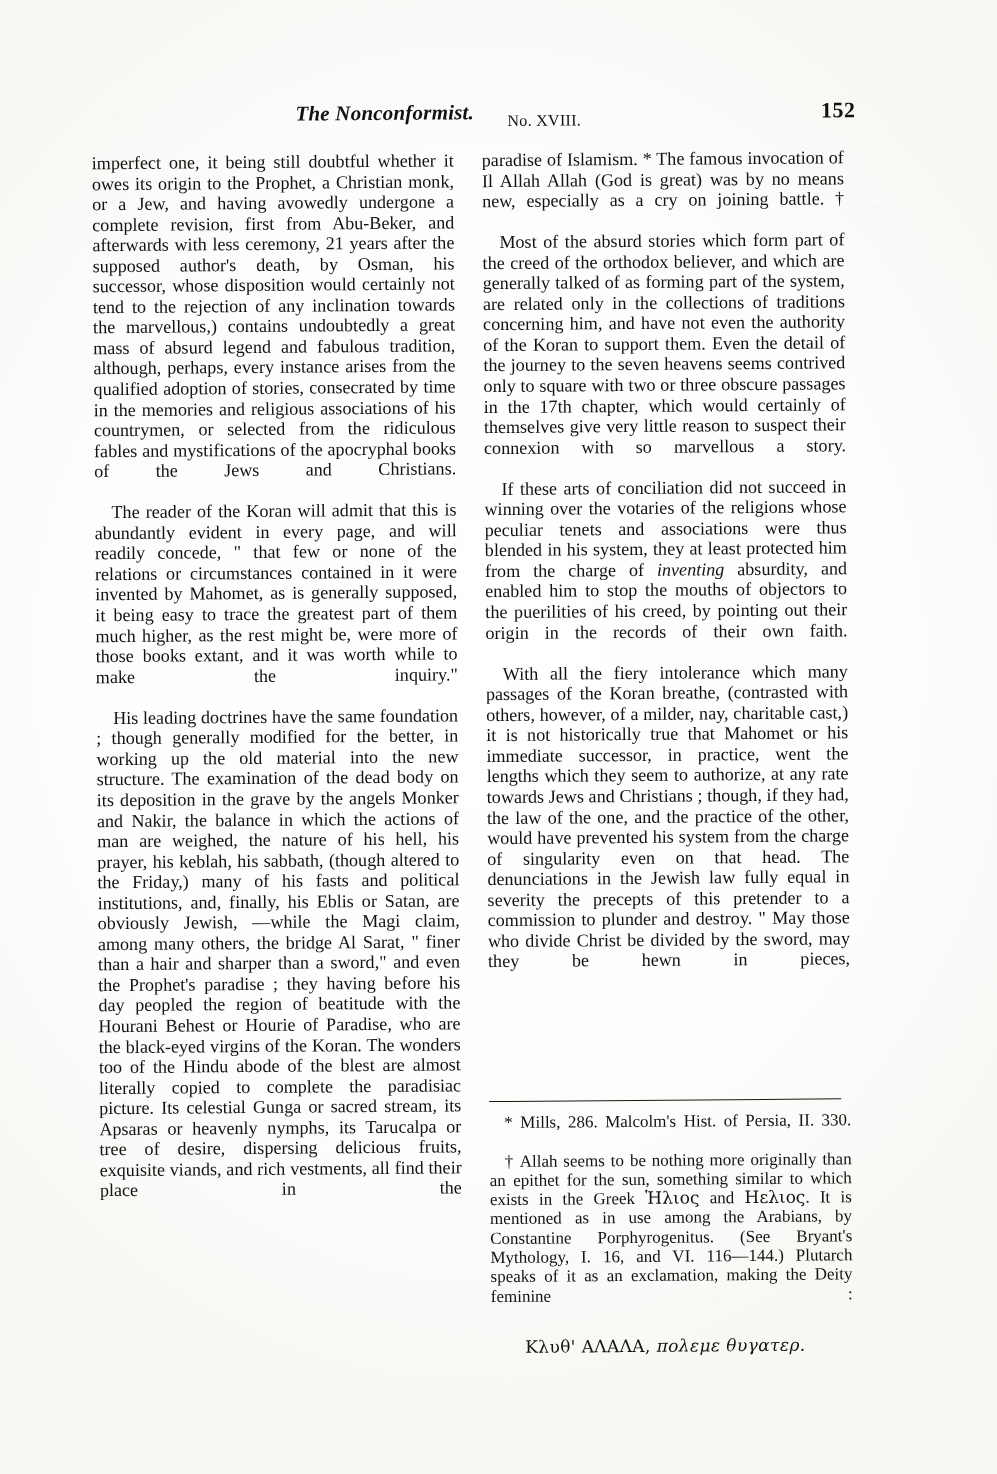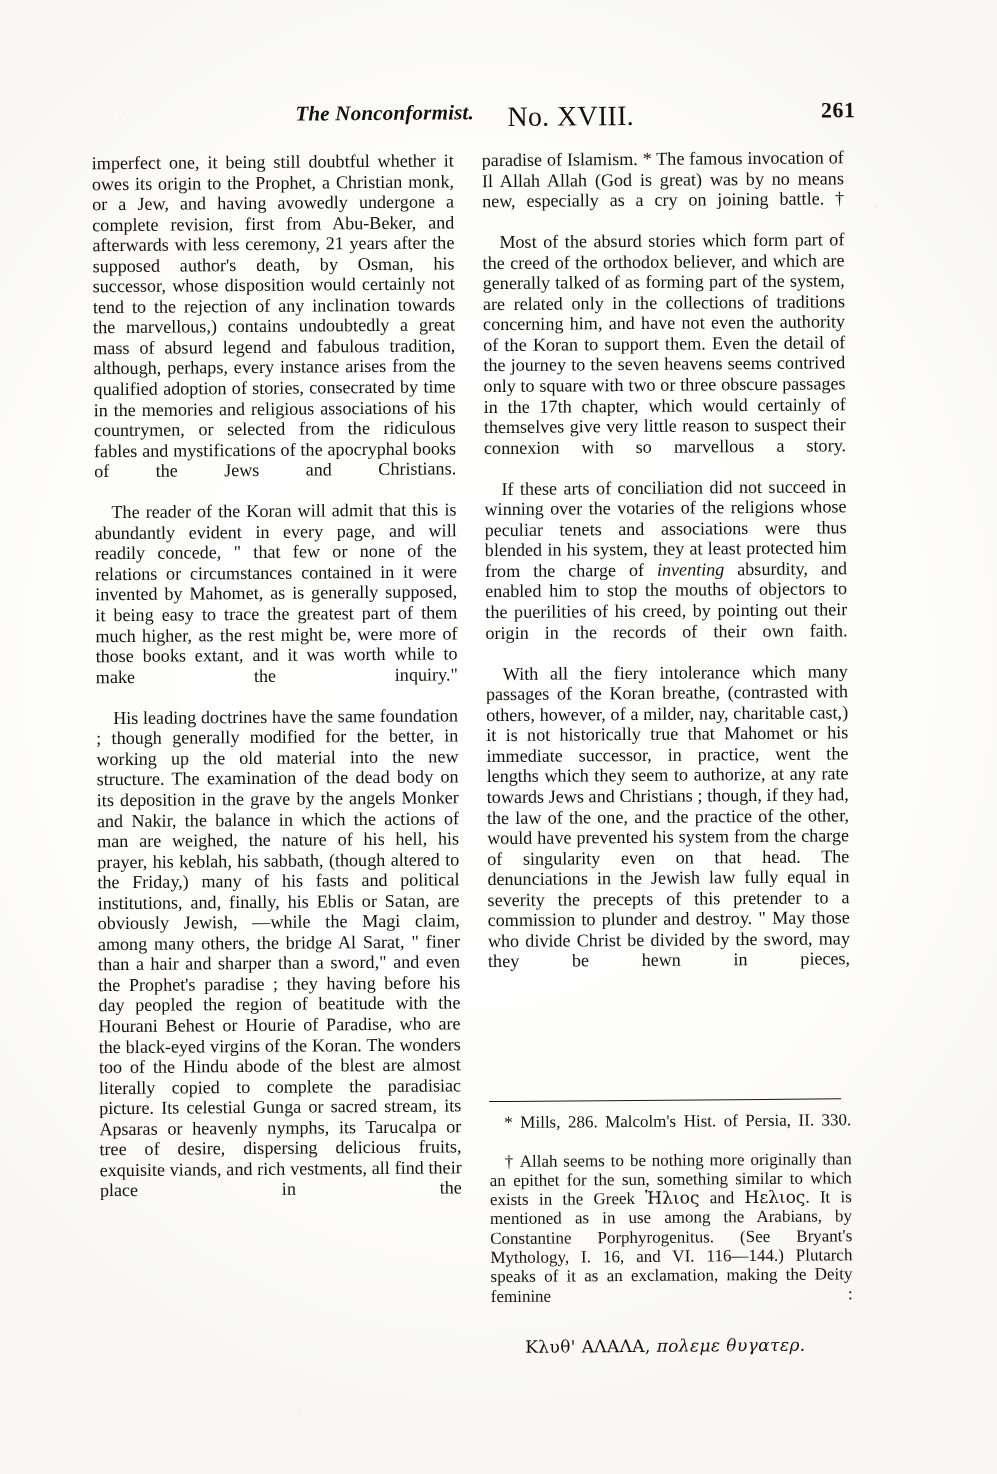--- a/index.html
+++ b/index.html
@@ -49,22 +49,22 @@
     left: 0;
     top: 0;
     font-style: italic;
     font-weight: 700;
     font-size: 21px;
     letter-spacing: 0.2px;
   }
   #runhead .issue {
     position: absolute;
     left: 212px;
-    top: 1px;
-    font-size: 28px;
+    top: 12px;
+    font-size: 16px;
     letter-spacing: 0.3px;
   }
   #runhead .folio {
     position: absolute;
     right: 0;
     top: 0;
     font-size: 22px;
     font-weight: 700;
     letter-spacing: 0.5px;
   }
@@ -150,21 +150,21 @@
 </style>
 </head>
 <body>
 
 <div id="page">
   <div id="sheet">
 
     <div id="runhead">
       <span class="journal">The Nonconformist.</span>
       <span class="issue">No. XVIII.</span>
-      <span class="folio">261</span>
+      <span class="folio">152</span>
     </div>
 
     <div class="col" id="col-left">
       <p class="first">imperfect one, it being still doubtful whether it owes its origin to the Prophet, a Christian monk, or a Jew, and having avowedly undergone a complete revision, first from Abu-Beker, and afterwards with less ceremony, 21 years after the supposed author's death, by Osman, his successor, whose disposition would certainly not tend to the rejection of any inclination towards the marvellous,) contains undoubtedly a great mass of absurd legend and fabulous tradition, although, perhaps, every instance arises from the qualified adoption of stories, consecrated by time in the memories and religious associations of his countrymen, or selected from the ridiculous fables and mystifications of the apocryphal books of the Jews and Christians.</p>
       <p>The reader of the Koran will admit that this is abundantly evident in every page, and will readily concede, " that few or none of the relations or circumstances contained in it were invented by Mahomet, as is generally supposed, it being easy to trace the greatest part of them much higher, as the rest might be, were more of those books extant, and it was worth while to make the inquiry."</p>
       <p>His leading doctrines have the same foundation ; though generally modified for the better, in working up the old material into the new structure. The examination of the dead body on its deposition in the grave by the angels Monker and Nakir, the balance in which the actions of man are weighed, the nature of his hell, his prayer, his keblah, his sabbath, (though altered to the Friday,) many of his fasts and political institutions, and, finally, his Eblis or Satan, are obviously Jewish, —while the Magi claim, among many others, the bridge Al Sarat, " finer than a hair and sharper than a sword," and even the Prophet's paradise ; they having before his day peopled the region of beatitude with the Hourani Behest or Hourie of Paradise, who are the black-eyed virgins of the Koran. The wonders too of the Hindu abode of the blest are almost literally copied to complete the paradisiac picture. Its celestial Gunga or sacred stream, its Apsaras or heavenly nymphs, its Tarucalpa or tree of desire, dispersing delicious fruits, exquisite viands, and rich vestments, all find their place in the</p>
     </div>
 
     <div class="col" id="col-right">
       <p class="first">paradise of Islamism. * The famous invocation of Il Allah Allah (God is great) was by no means new, especially as a cry on joining battle. †</p>

